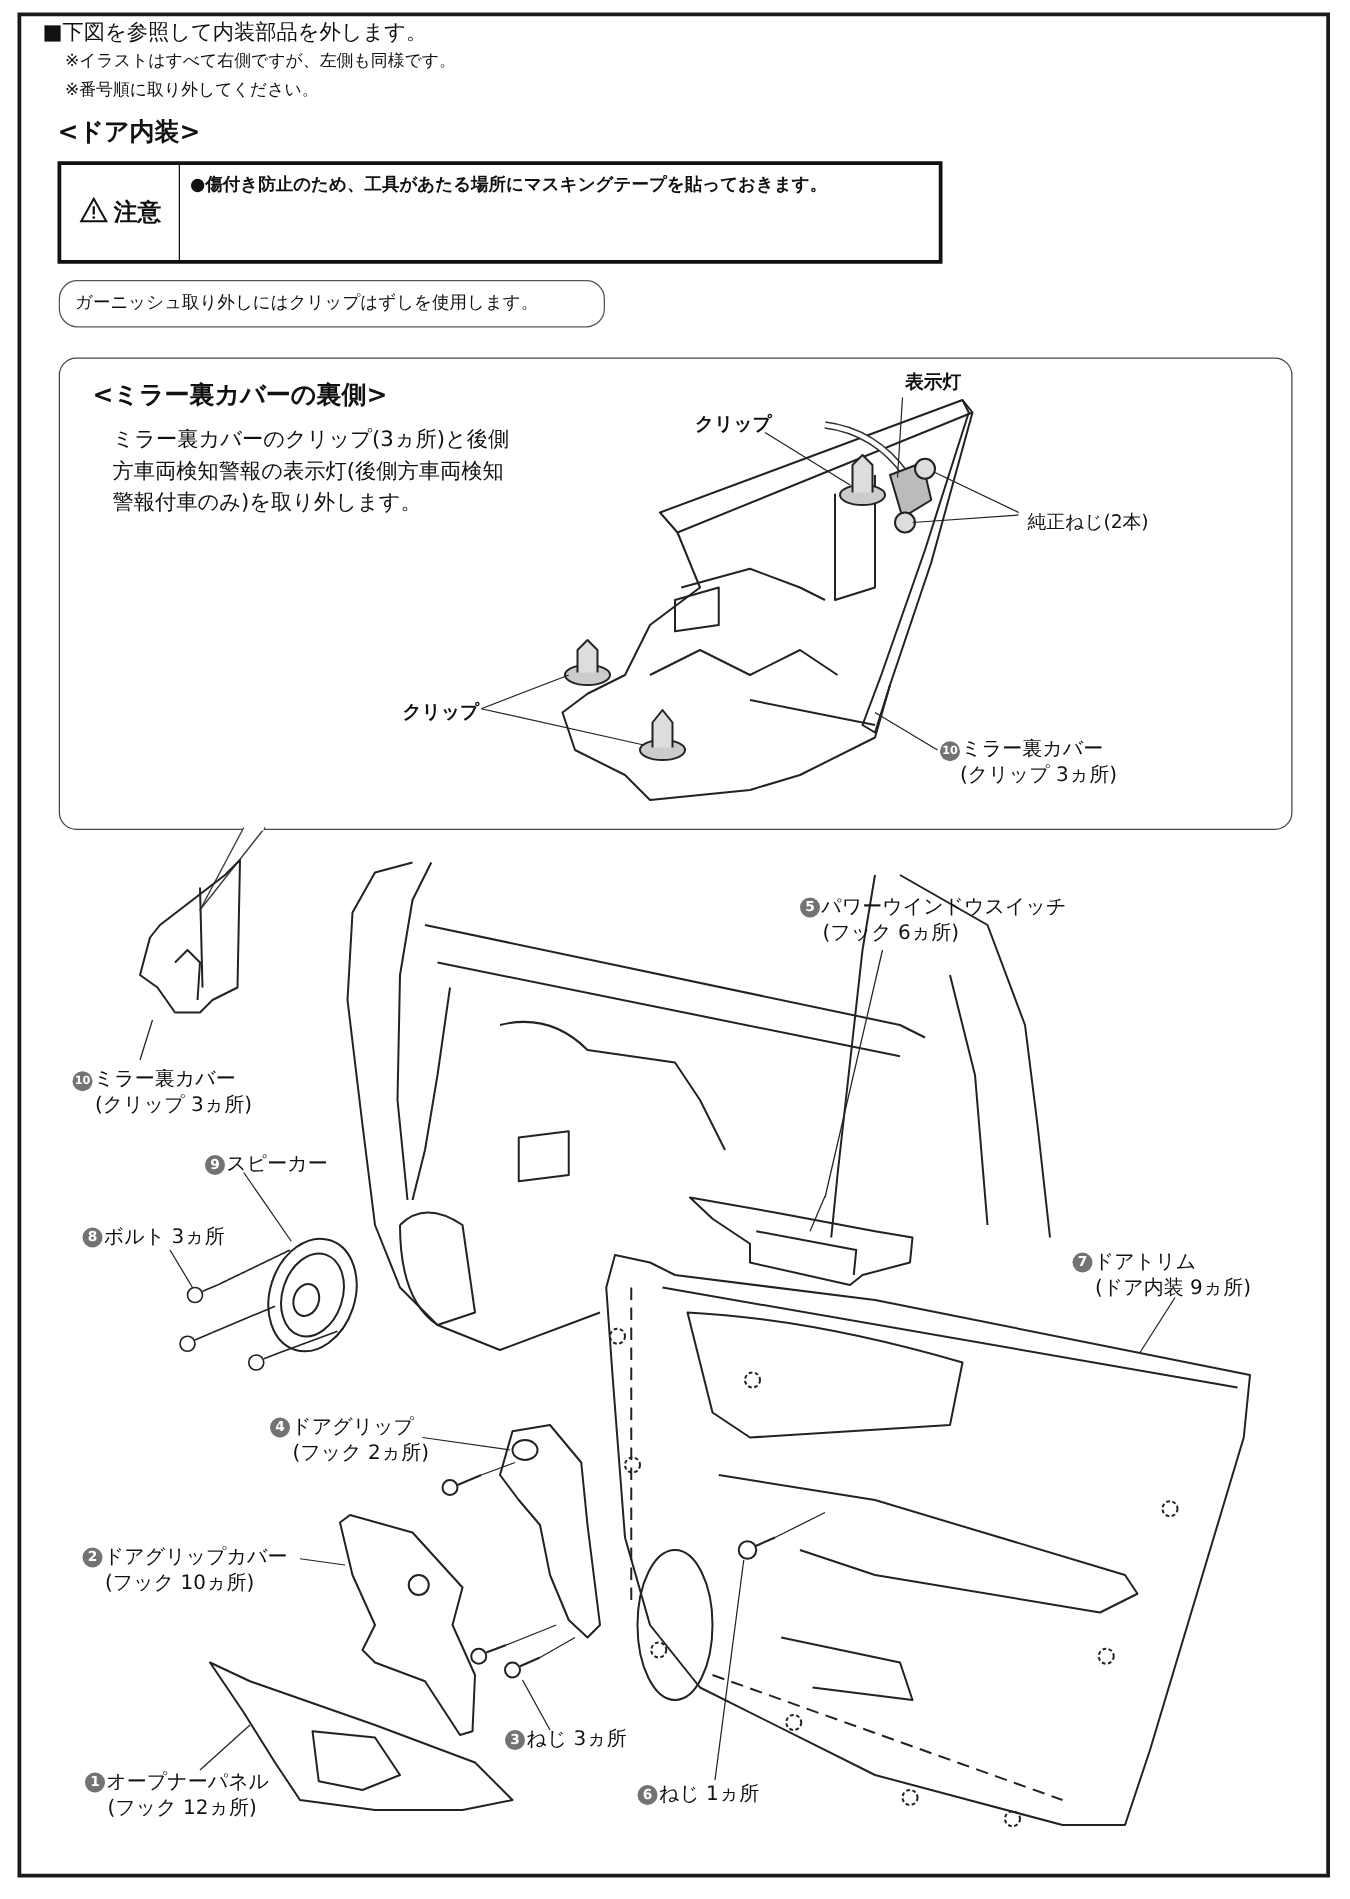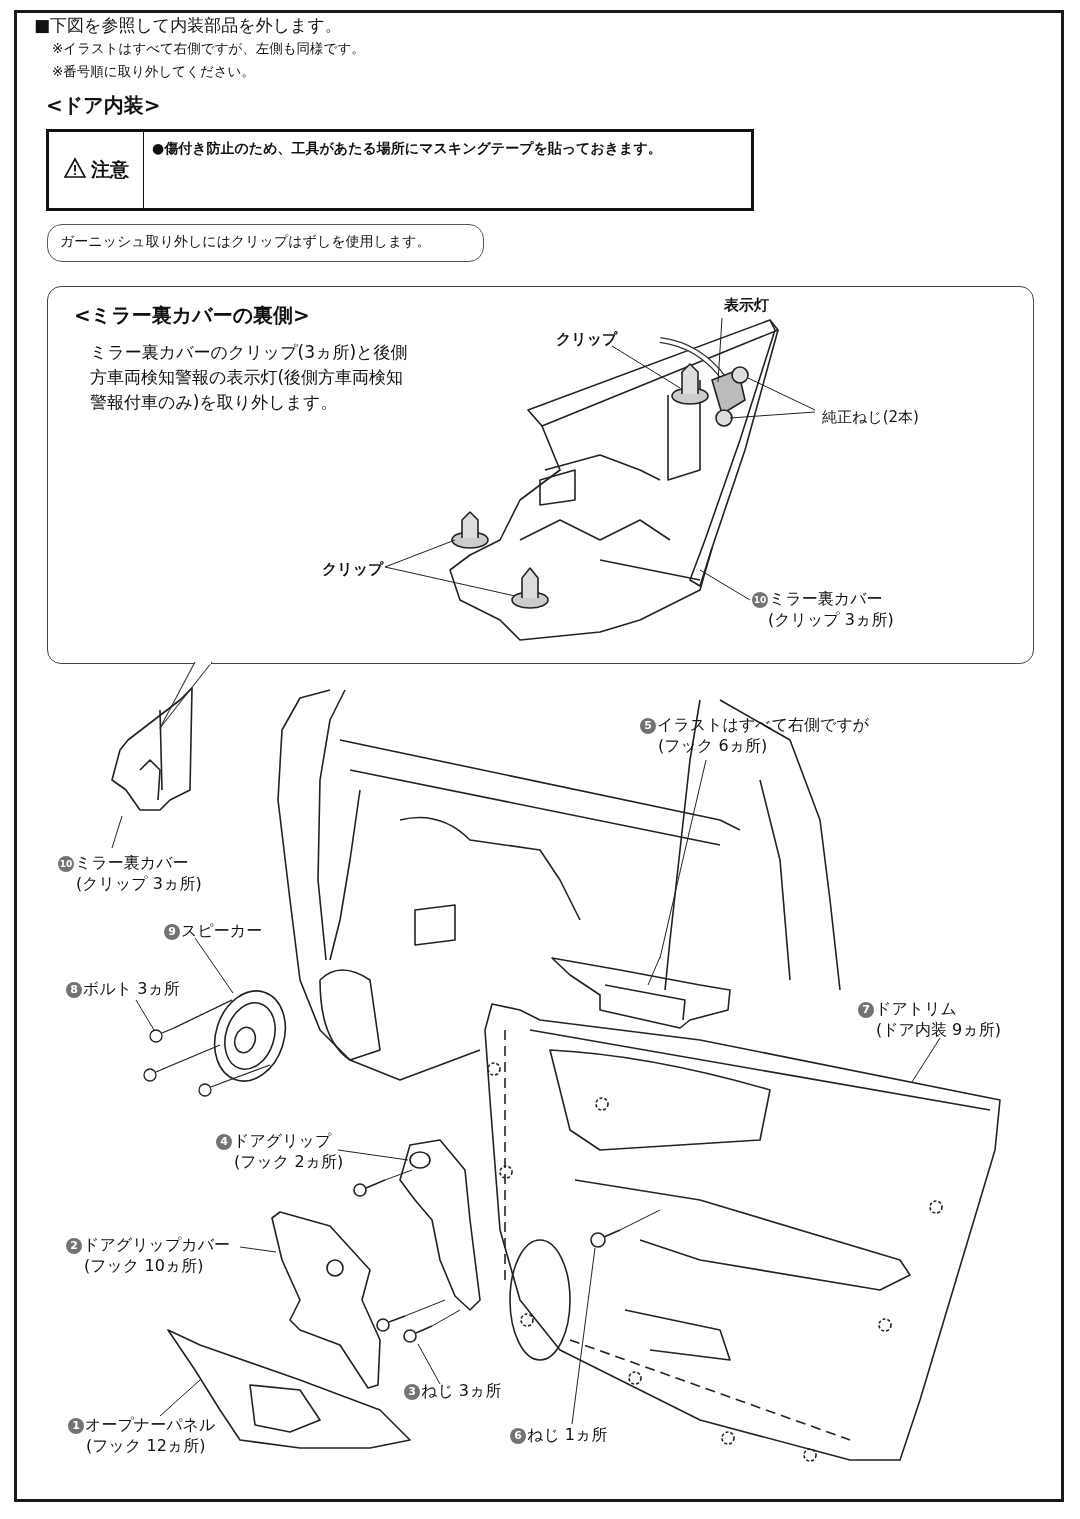--- a/index.html
+++ b/index.html
@@ -213,21 +213,21 @@
 <div class="abs lbl" style="left:680px;top:296px;font-weight:bold;margin-left:44px;">表示灯</div>
 <div class="abs lbl" style="left:556px;top:330px;font-weight:bold;">クリップ</div>
 <div class="abs lbl" style="left:822px;top:408px;">純正ねじ(2本)</div>
 <div class="abs lbl" style="left:322px;top:560px;font-weight:bold;">クリップ</div>
 <div class="abs lbl2" style="left:752px;top:588px;">
   <div><span class="num" style="font-size:9px;">10</span><span>ミラー裏カバー</span></div>
   <div style="padding-left:16px;">(クリップ 3ヵ所)</div>
 </div>
 
 <div class="abs lbl2" style="left:640px;top:714px;">
-  <div><span class="num">5</span><span>イラストはすべて右側ですが</span></div>
+  <div><span class="num">5</span><span>パワーウインドウスイッチ</span></div>
   <div style="padding-left:18px;">(フック 6ヵ所)</div>
 </div>
 <div class="abs lbl2" style="left:58px;top:852px;">
   <div><span class="num" style="font-size:9px;">10</span><span>ミラー裏カバー</span></div>
   <div style="padding-left:18px;">(クリップ 3ヵ所)</div>
 </div>
 <div class="abs lbl2" style="left:164px;top:920px;">
   <span class="num">9</span><span>スピーカー</span>
 </div>
 <div class="abs lbl2" style="left:66px;top:978px;">

